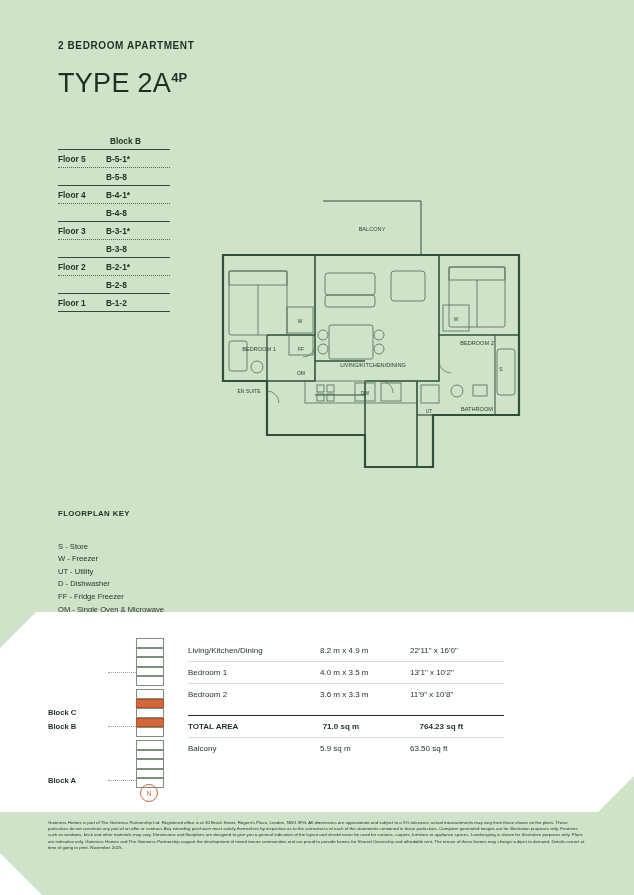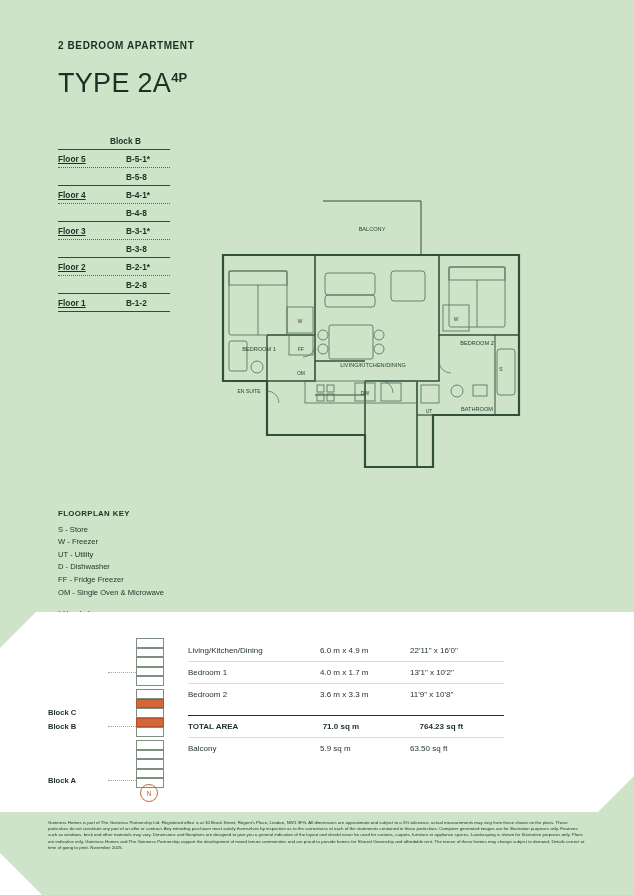--- a/index.html
+++ b/index.html
@@ -34,31 +34,31 @@
     font-size:8.3px;
   }
   .floors .hdr{
     font-weight:700;font-size:8.3px;padding:0 0 3px 52px;
   }
   .floors .row{
     display:flex;align-items:center;height:17px;
     border-top:1px dotted #4a6b52;
   }
   .floors .row.solid{border-top:1px solid #2f4a36;}
-  .floors .row .lbl{width:68px;font-weight:700;font-size:8.3px;text-decoration:underline;}
+  .floors .row .lbl{width:48px;font-weight:700;font-size:8.3px;}
   .floors .row .val{font-weight:700;font-size:8.3px;}
   .floors .last{border-bottom:1px solid #2f4a36;height:0;}
 
   
   .plan{position:absolute;left:205px;top:185px;width:380px;height:300px;}
   .plan svg{display:block;}
 
   
   .key{position:absolute;left:58px;top:508px;font-size:7.6px;line-height:12.6px;}
-  .key .ktitle{font-weight:700;font-size:7.8px;letter-spacing:0.4px;margin-bottom:3px;}
+  .key .ktitle{font-weight:700;font-size:7.8px;letter-spacing:0.4px;margin-bottom:20px;}
   .key .handed{margin-top:9px;}
 
   
   .band{
     position:absolute;left:0;top:612px;width:634px;height:200px;background:#ffffff;
   }
   .band:before{
     content:"";position:absolute;left:0;top:0;width:0;height:0;
     border-left:36px solid #cfe3c8;border-bottom:36px solid transparent;
   }
@@ -281,26 +281,26 @@
       <div class="cell"></div>
       <div class="cell"></div>
     </div>
   </div>
 
   <div class="compass">N</div>
 
   <div class="sched">
     <div class="r">
       <div class="c1">Living/Kitchen/Dining</div>
-      <div class="c2">6.0 m x 4.9 m</div>
+      <div class="c2">8.2 m x 4.9 m</div>
       <div class="c3">22'11" x 16'0"</div>
     </div>
     <div class="r">
       <div class="c1">Bedroom 1</div>
-      <div class="c2">4.0 m x 1.7 m</div>
+      <div class="c2">4.0 m x 3.5 m</div>
       <div class="c3">13'1" x 10'2"</div>
     </div>
     <div class="r last">
       <div class="c1">Bedroom 2</div>
       <div class="c2">3.6 m x 3.3 m</div>
       <div class="c3">11'9" x 10'8"</div>
     </div>
     <div class="spacer"></div>
     <div class="r total">
       <div class="c1">TOTAL AREA</div>

